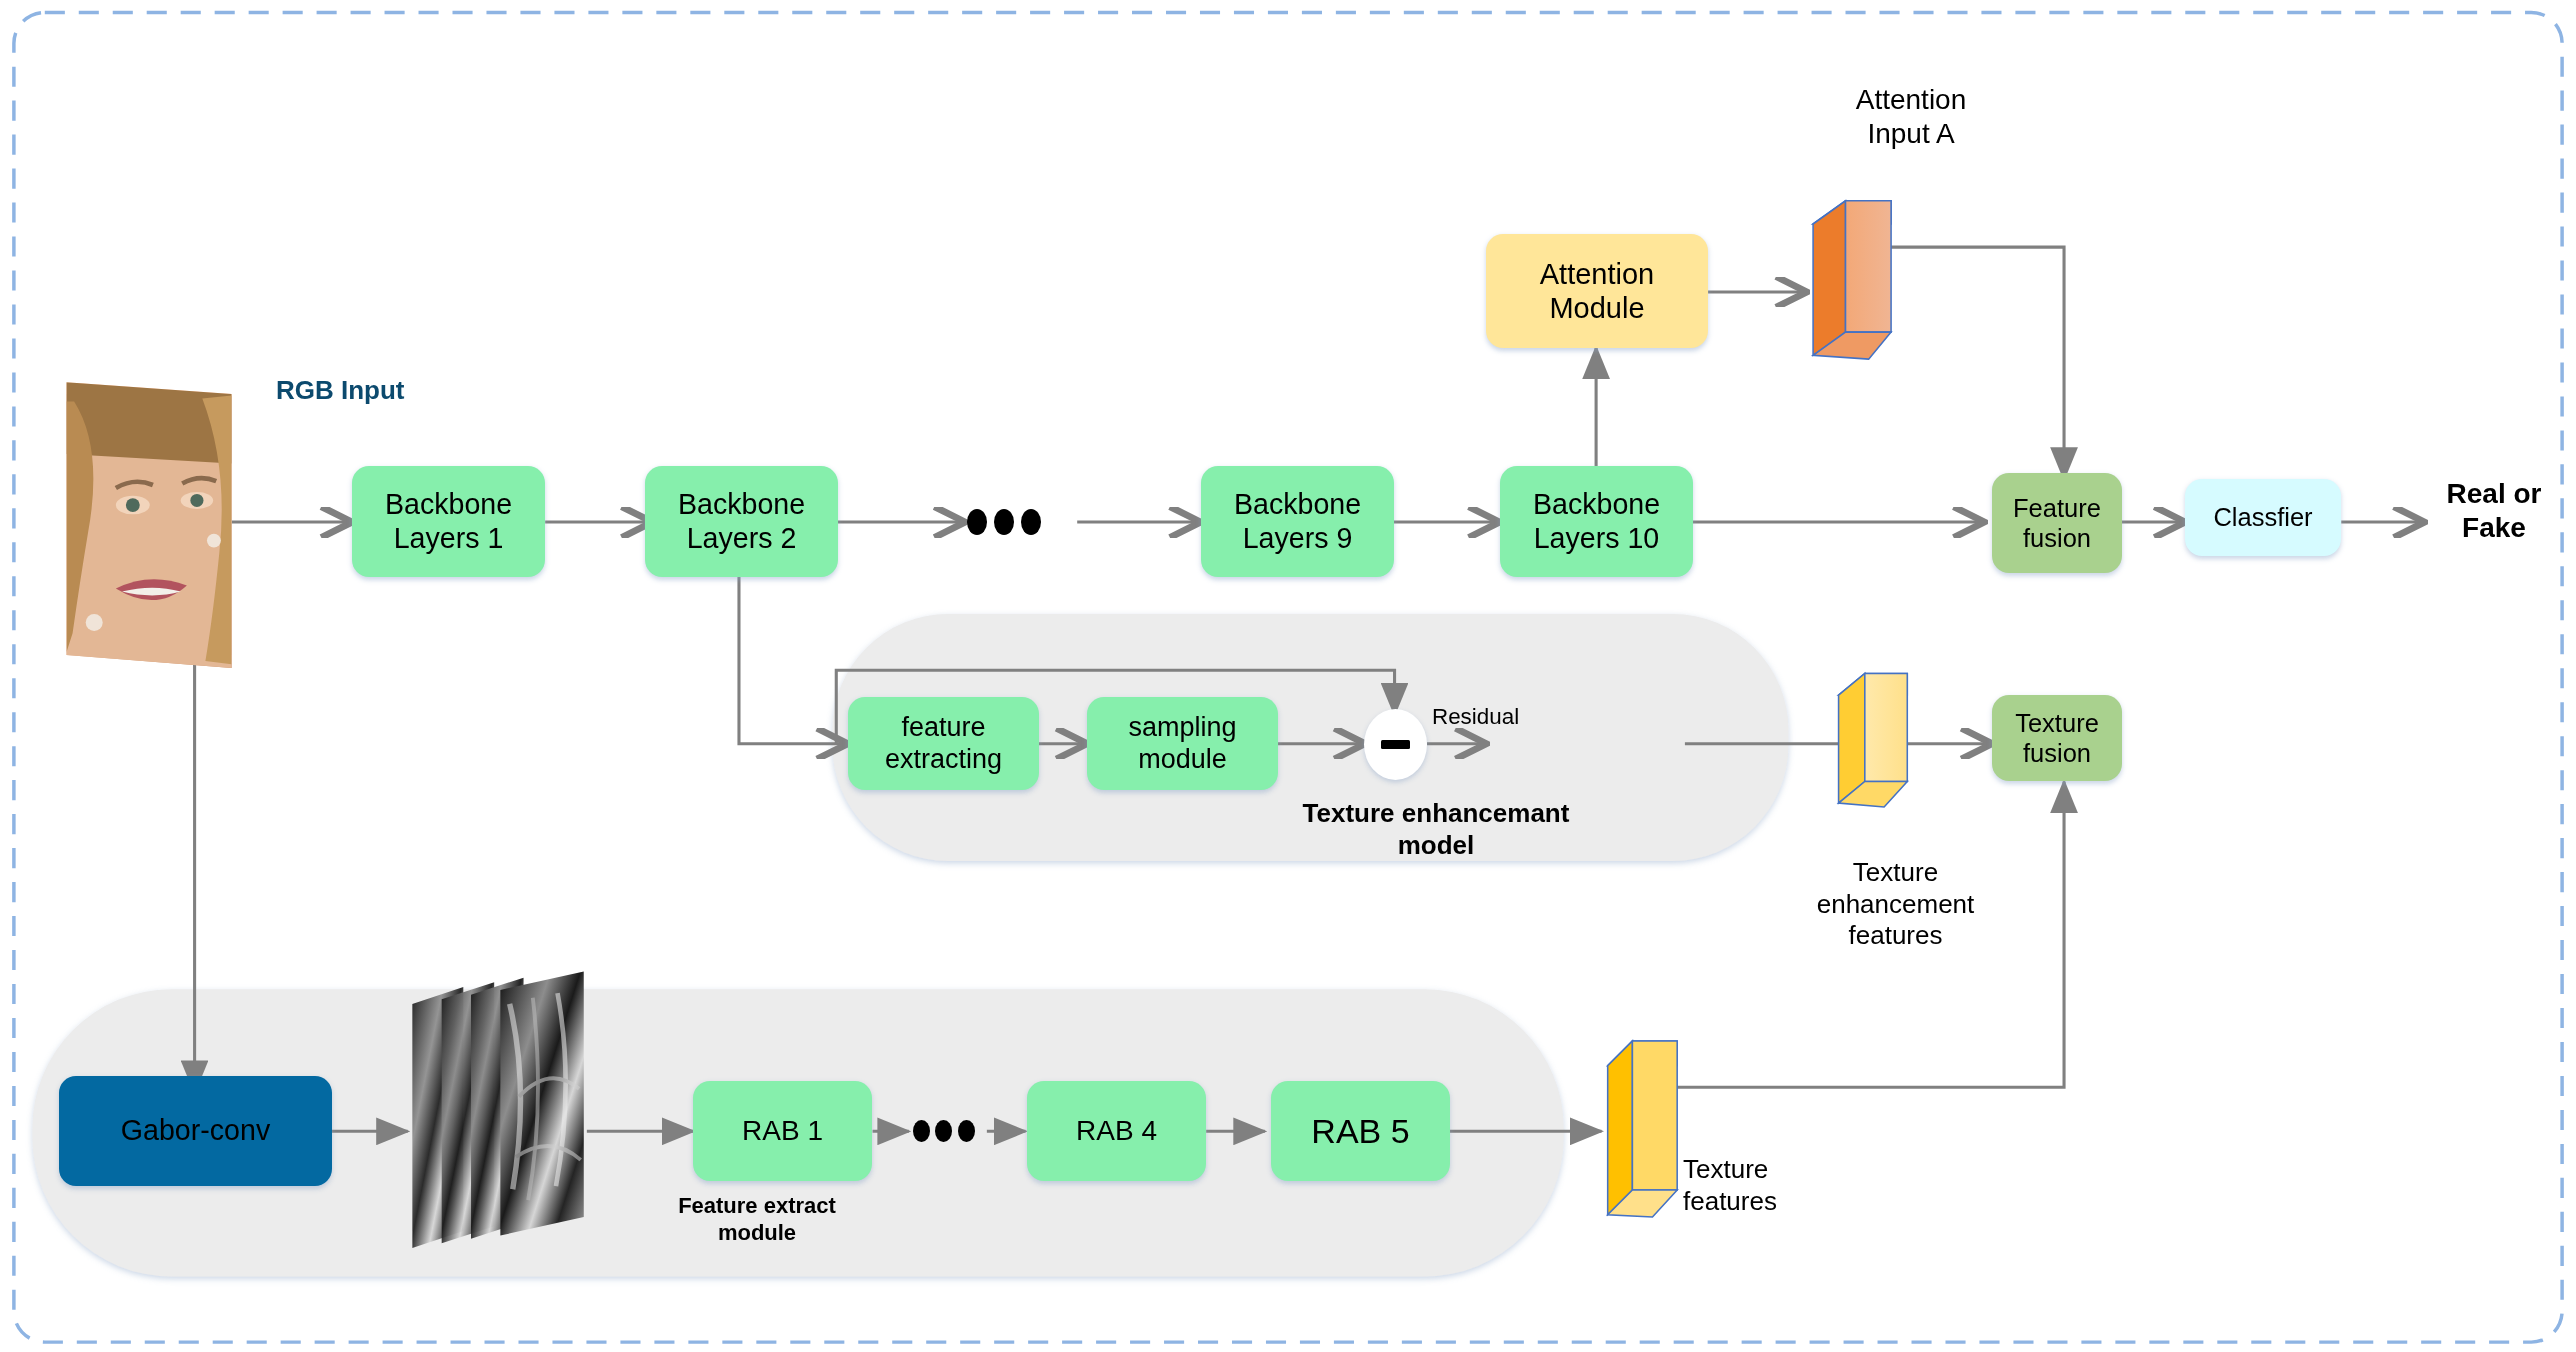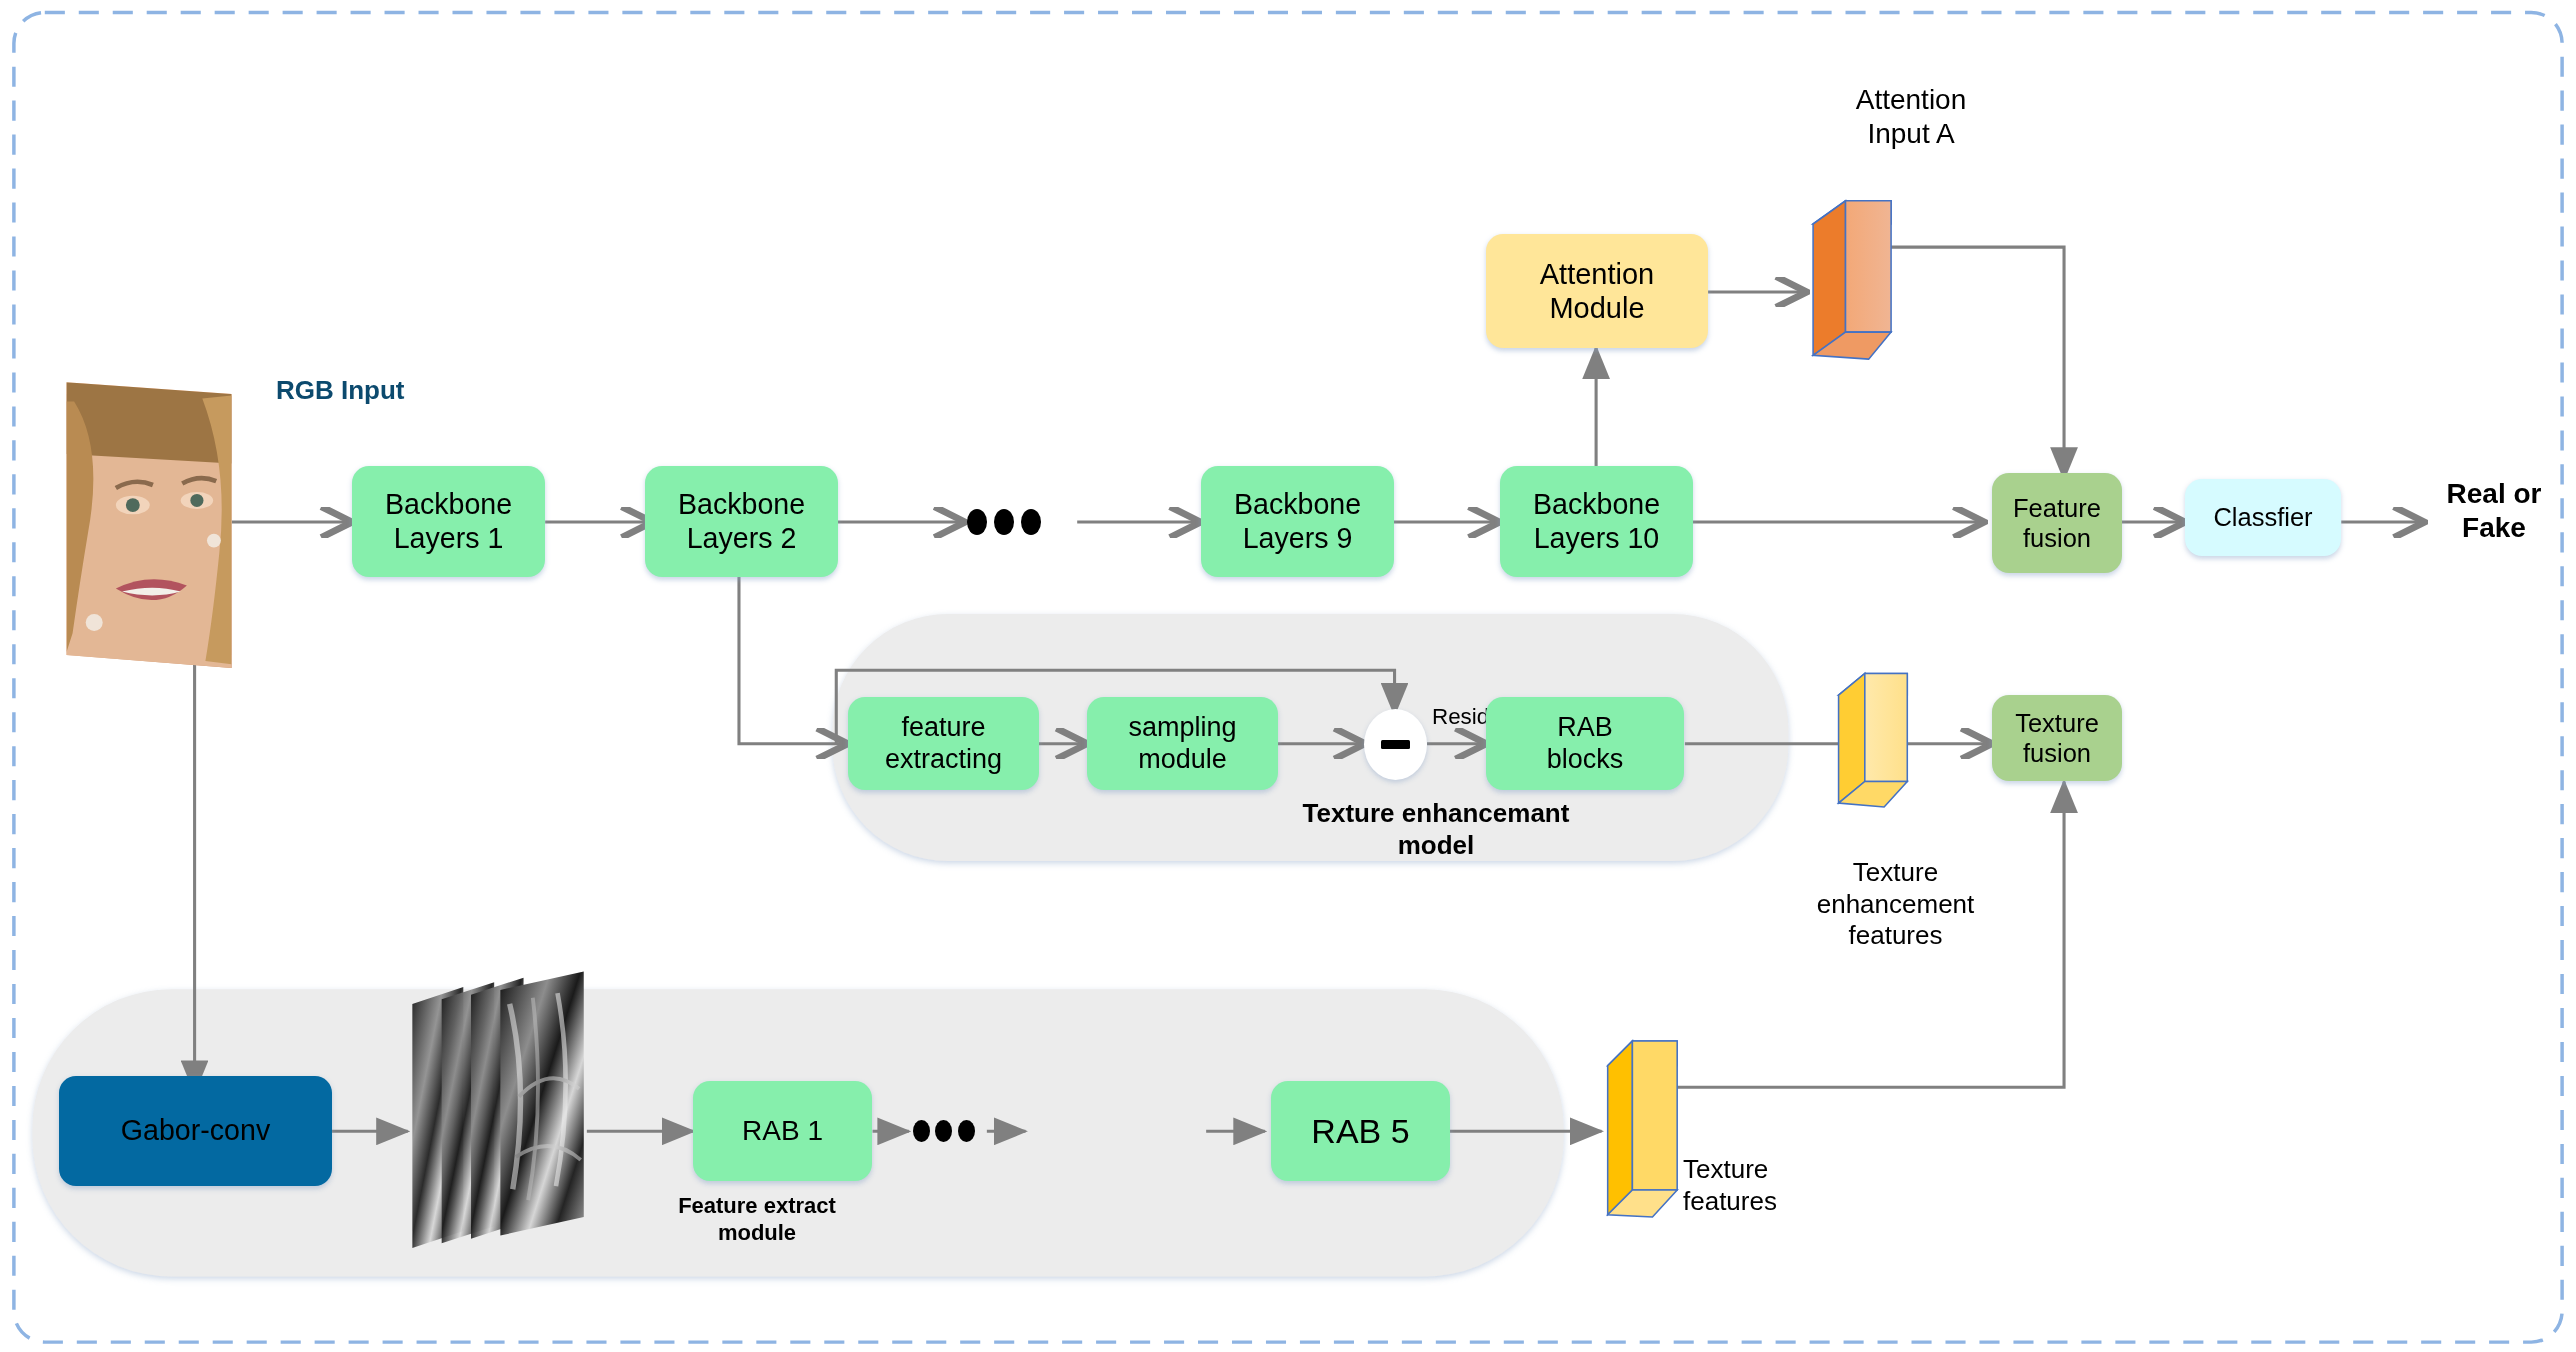--- a/index.html
+++ b/index.html
@@ -273,26 +273,20 @@
   </div>
 
   <div class="minuscircle" style="left:1364px;top:709px;width:63px;height:71px;">
     <b></b>
   </div>
 
   <div class="lbl" style="left:1432px;top:703px;width:185px;font-size:22.4px;text-align:left;">
     <span>Residual</span>
   </div>
 
-  <div class="node blue" style="left:1486px;top:697px;width:198px;height:93px;font-size:27px;">
-    <span>
-        <span>RAB</span>
-    <span>blocks</span>
-      </span>
-  </div>
 
   <div class="lbl lbl-bold" style="left:1235px;top:798px;width:402px;font-size:26px;font-weight:bold;">
     <span>Texture enhancemant</span><br>
     <span>model</span>
   </div>
 
   <div class="node greenbx" style="left:1992px;top:695px;width:130px;height:86px;font-size:25.5px;">
     <span>
         <span>Texture</span>
     <span>fusion</span>
@@ -312,20 +306,23 @@
   <div class="node blue" style="left:693px;top:1081px;width:179px;height:100px;font-size:28px;">
     <span>RAB 1</span>
   </div>
 
   <div class="dots" style="left:913px;top:1120px;gap:5.4px;">
     <i style="width:17px;height:22.4px;"></i>
     <i style="width:17px;height:22.4px;"></i>
     <i style="width:17px;height:22.4px;"></i>
   </div>
 
+  <div class="node blue" style="left:1027px;top:1081px;width:179px;height:100px;font-size:28px;">
+    <span>RAB 4</span>
+  </div>
 
   <div class="node blue" style="left:1271px;top:1081px;width:179px;height:100px;font-size:34px;text-align:right;">
     <span>RAB 5</span>
   </div>
 
   <div class="lbl lbl-bold" style="left:595px;top:1193px;width:324px;font-size:22px;font-weight:bold;">
     <span>Feature extract</span><br>
     <span>module</span>
   </div>
 

